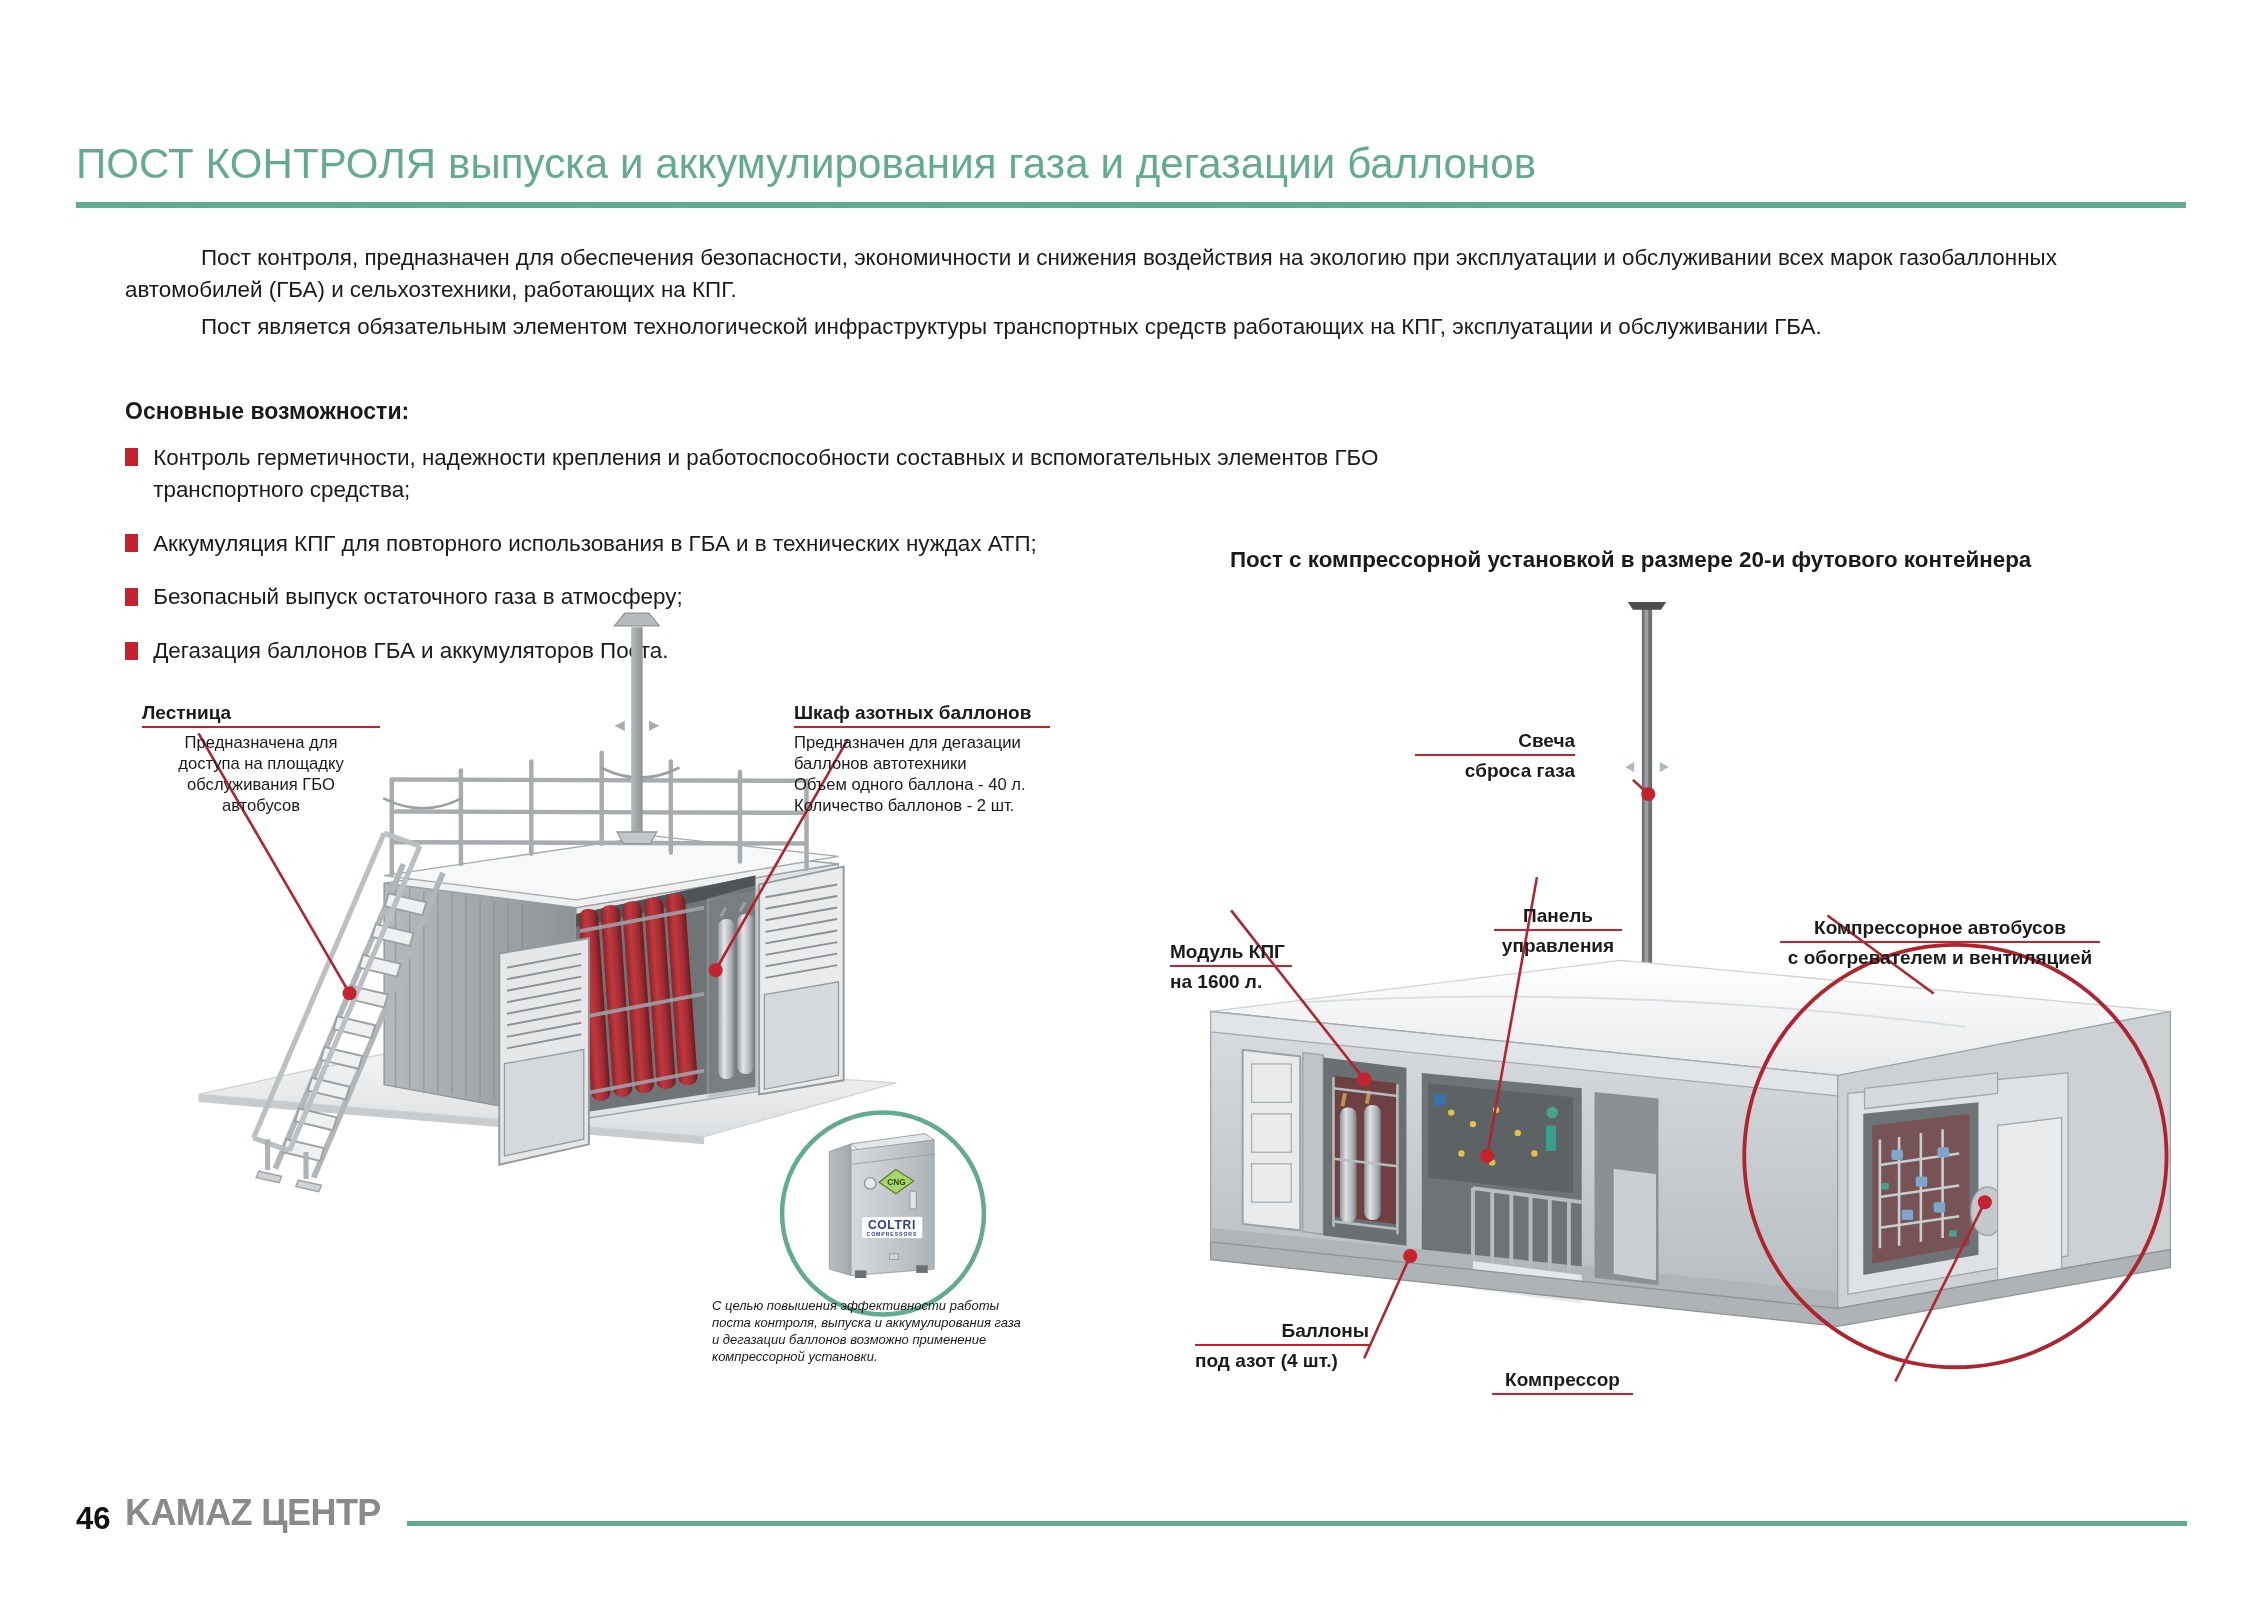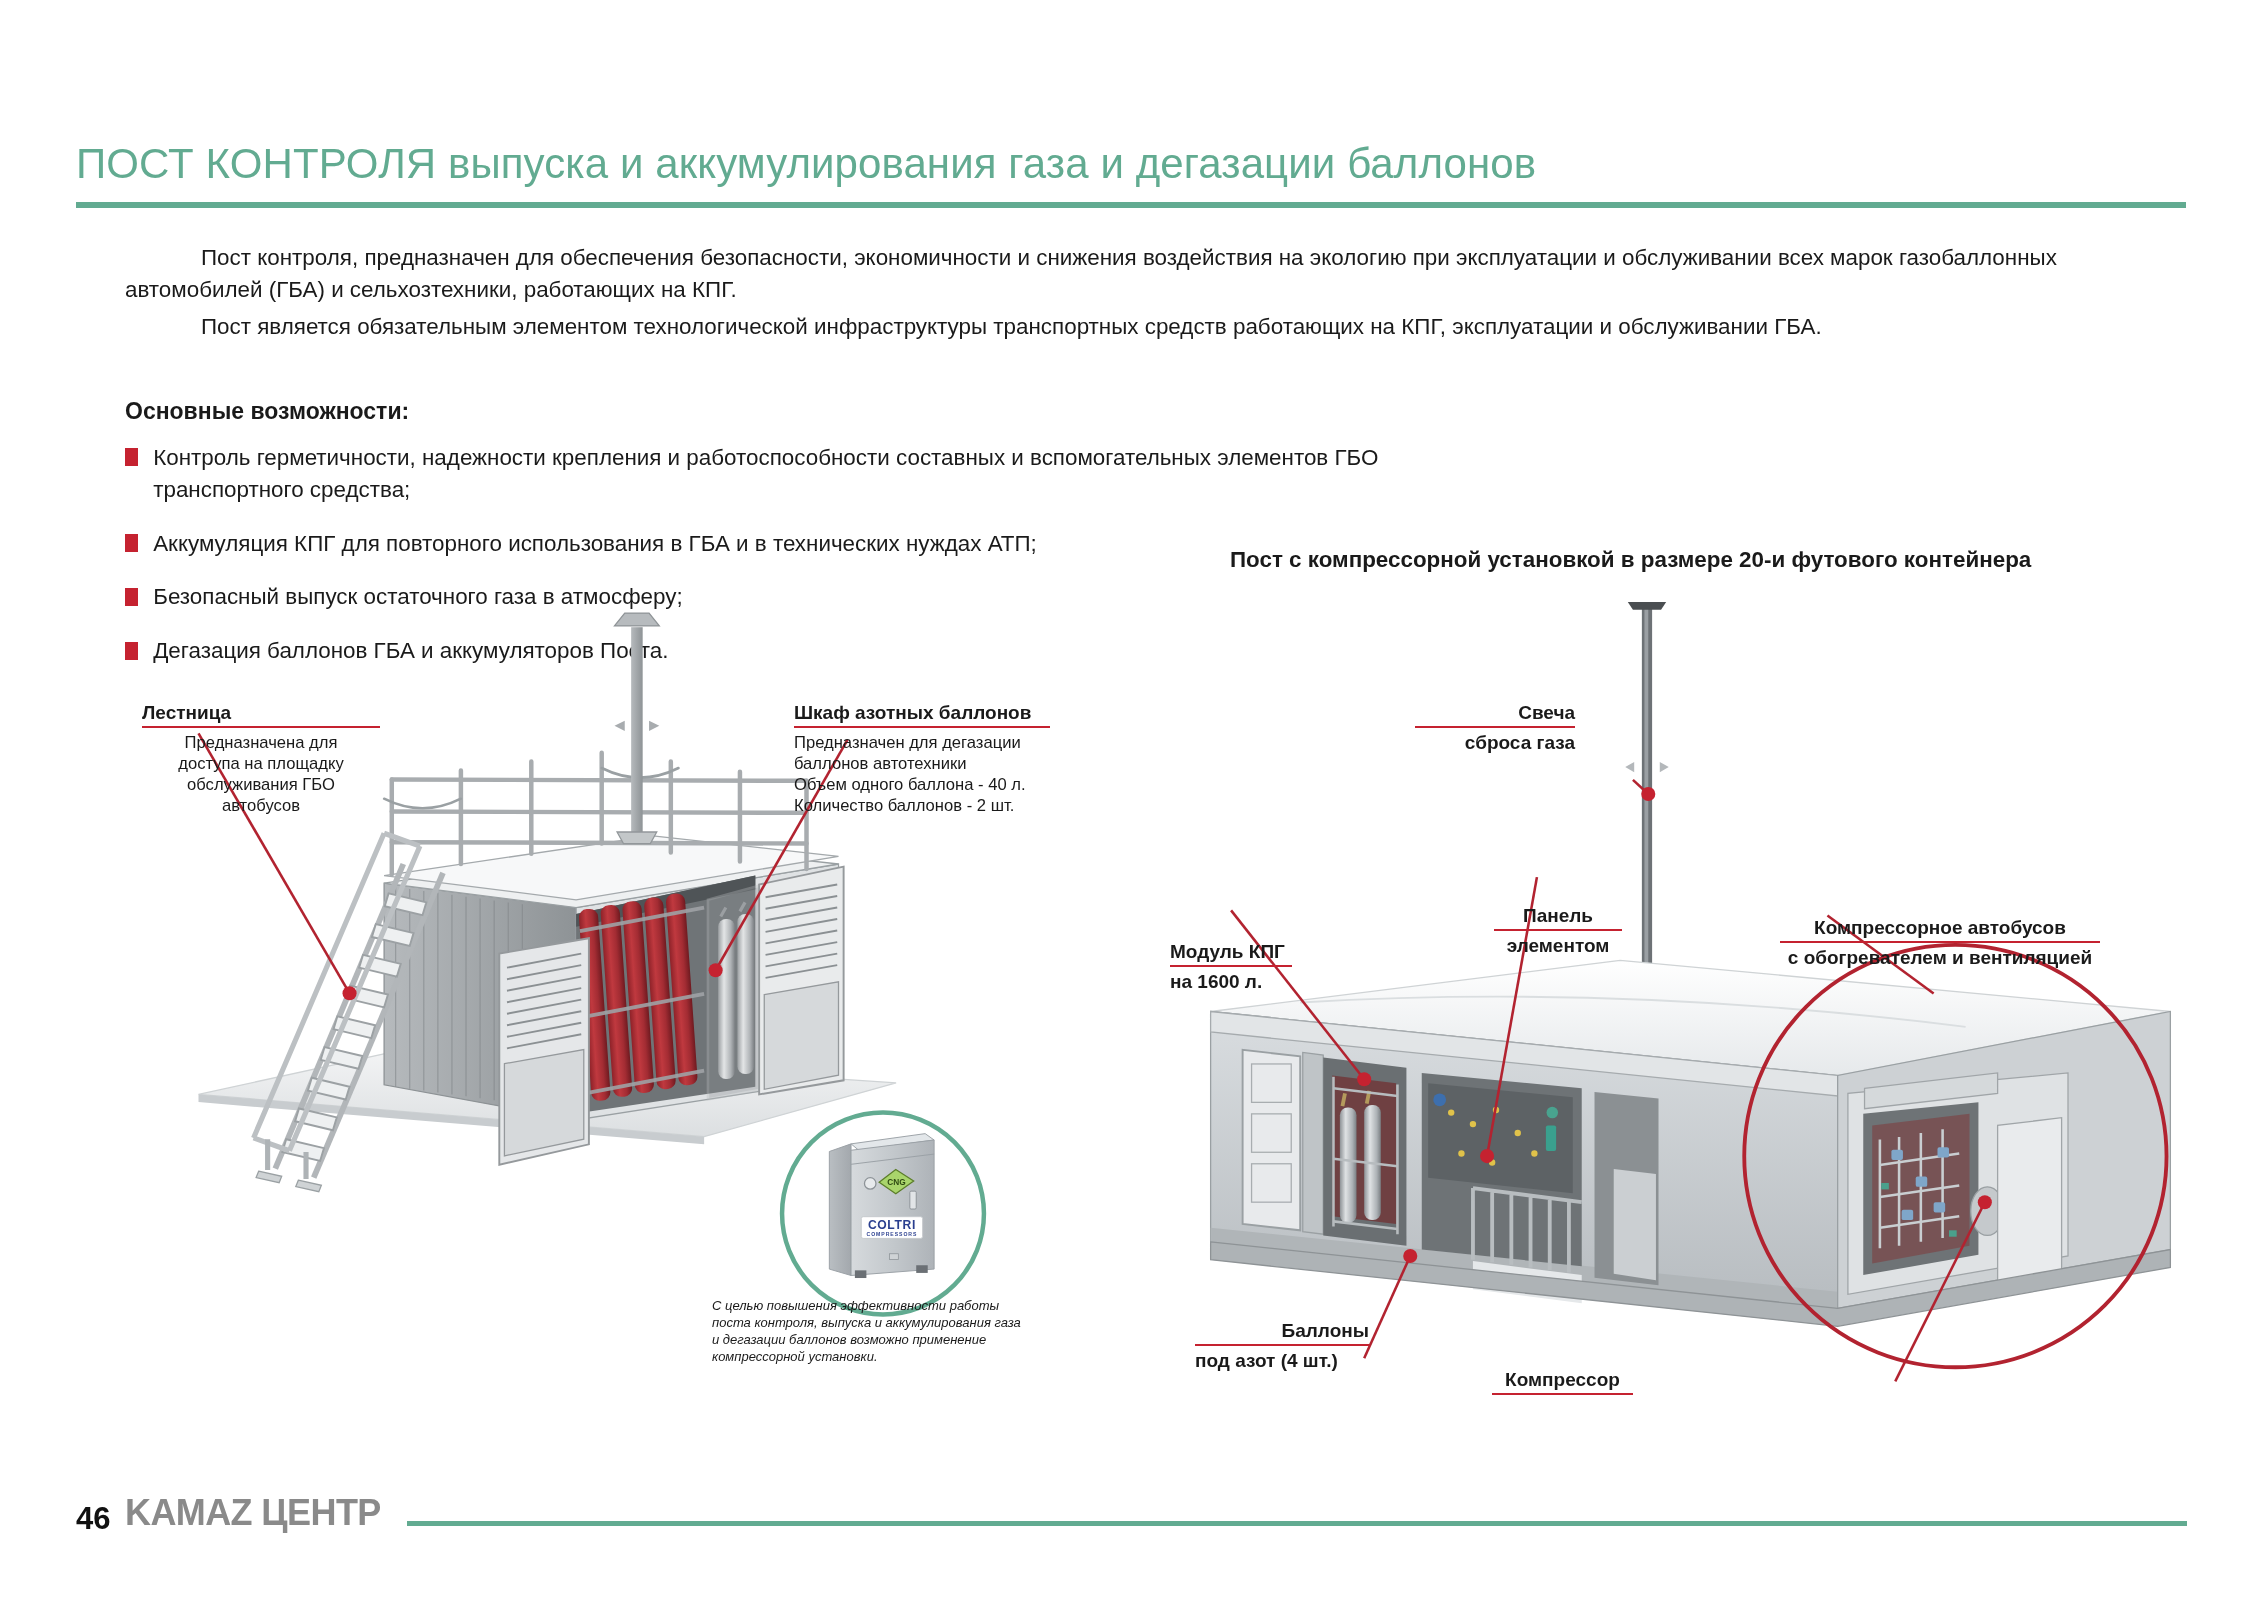--- a/index.html
+++ b/index.html
@@ -27,21 +27,21 @@
   .cap-text{font-size:22.4px;line-height:1.42;}
 
   
   .rd-head{position:absolute;left:1230px;top:547px;font-size:22.4px;font-weight:700;white-space:nowrap;}
 
   
   .callout{position:absolute;}
   .callout .c-title{font-size:19px;font-weight:700;line-height:1.15;white-space:nowrap;}
   .callout .c-rule{height:2.6px;background:#c52230;margin:1.9px 0 3.2px 0;}
   .callout .c-body{font-size:16.6px;line-height:1.28;font-weight:400;}
-  .callout.cright{text-align:right;}
+  .callout.cright{text-align:right;margin-top:28px;}
   .callout.cright .c-title,.callout.cright .c-body{text-align:right;}
   .callout .c-sub{font-size:19px;font-weight:700;line-height:1.2;white-space:nowrap;}
 
   
   .comp-cap{position:absolute;left:712px;top:1298px;width:315px;font-size:13px;line-height:1.3;font-style:italic;}
 
   
   .foot-num{position:absolute;left:76px;top:1501px;font-size:31px;font-weight:700;color:#111;}
   .foot-logo{position:absolute;left:125px;top:1492px;font-size:36px;font-weight:700;color:#8a8a8a;letter-spacing:-0.6px;white-space:nowrap;}
   .foot-rule{position:absolute;left:407px;top:1521px;width:1780px;height:5.1px;background:#62ab91;}
@@ -459,21 +459,21 @@
 
   <div class="callout" style="left:1170px;top:941px;width:122px;">
     <div class="c-title">Модуль КПГ</div>
     <div class="c-rule"></div>
     <div class="c-sub">на 1600 л.</div>
   </div>
 
   <div class="callout" style="left:1494px;top:905px;width:128px;">
     <div class="c-title" style="text-align:center;">Панель</div>
     <div class="c-rule"></div>
-    <div class="c-sub" style="text-align:center;">элементом</div>
+    <div class="c-sub" style="text-align:center;">управления</div>
   </div>
 
   <div class="callout" style="left:1780px;top:917px;width:320px;">
     <div class="c-title" style="text-align:center;">Компрессорное автобусов</div>
     <div class="c-rule"></div>
     <div class="c-sub" style="text-align:center;">с обогревателем и вентиляцией</div>
   </div>
 
   <div class="callout" style="left:1195px;top:1320px;width:174px;">
     <div class="c-title" style="text-align:right;">Баллоны</div>

